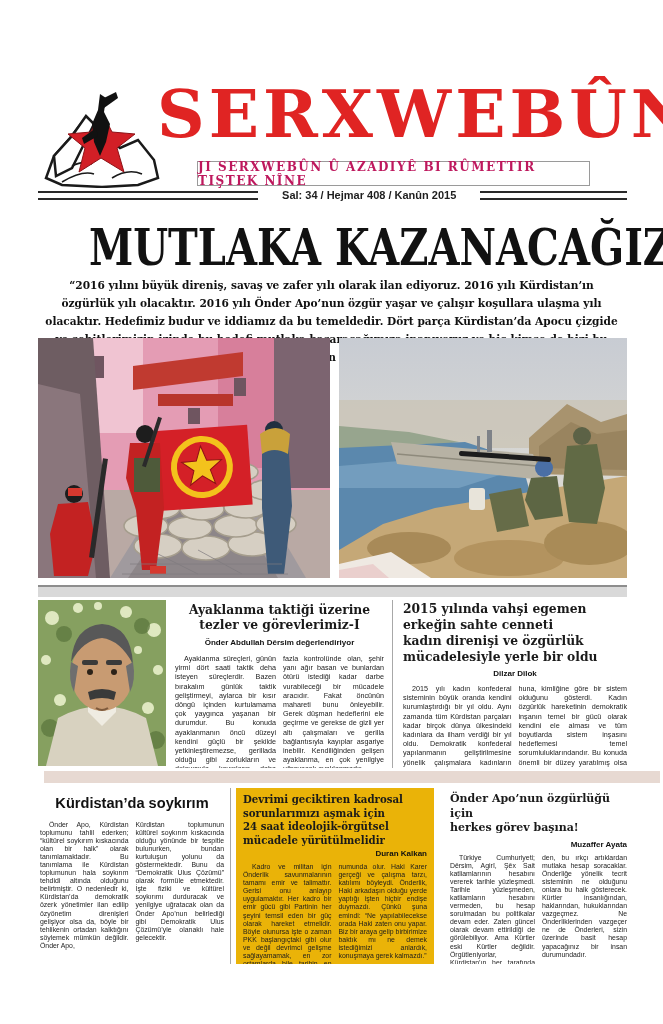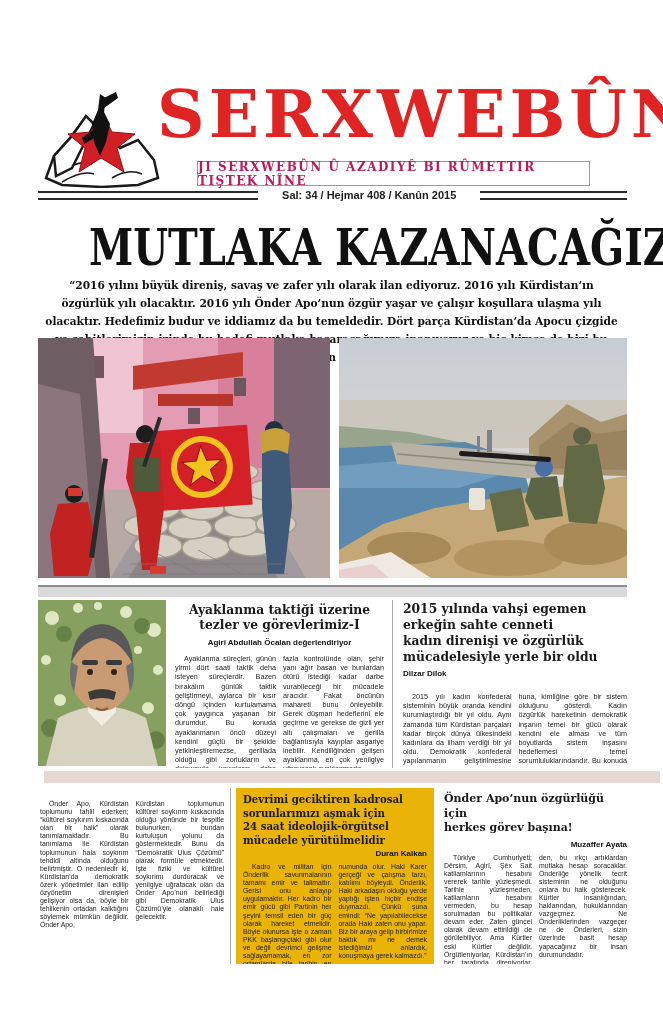--- a/index.html
+++ b/index.html
@@ -35,30 +35,30 @@
   .indent{text-indent:9px;}
   
   #mid-section{position:absolute;left:38px;top:600px;width:589px;height:168px;display:flex;overflow:hidden;}
   #ocalan-photo{width:128px;height:166px;flex:none;}
   #mid-art-1{width:226px;flex:none;padding:2px 8px 0 9px;box-sizing:border-box;}
   #mid-art-1 h2{margin:0 0 6px 0;text-align:center;font-family:"DejaVu Serif",serif;font-size:12.3px;line-height:15px;}
   #mid-art-1 .byline{text-align:center;margin-bottom:7px;}
   .vdiv{width:1px;background:#a8a8a8;flex:none;}
   #mid-art-2{flex:1;padding:1px 0 0 10px;box-sizing:border-box;}
   #mid-art-2 h2{margin:0 0 4px 0;font-family:"DejaVu Serif",serif;font-size:12.3px;line-height:16px;}
-  #mid-art-2 .byline{text-align:left;margin-bottom:14px;}
+  #mid-art-2 .byline{text-align:center;margin-bottom:6px;}
   #mid-section .bcol{font-size:7.2px;line-height:9.2px;}
   
   #bottom-section{position:absolute;left:38px;top:788px;width:589px;height:176px;display:flex;overflow:hidden;}
   #bot-art-1{width:192px;flex:none;padding:4px 6px 0 2px;box-sizing:border-box;}
   #bot-art-1 h2{margin:2px 0 8px 0;text-align:center;font-family:"Liberation Sans",sans-serif;
         font-size:14.6px;line-height:18.5px;color:#111;}
   #bot-art-2{width:198px;flex:none;background:#eab308;padding:5px 7px 6px 7px;box-sizing:border-box;margin-left:5px;}
   #bot-art-2 h2{margin:0 0 2px 0;font-family:"DejaVu Serif",serif;font-size:10.2px;line-height:13.5px;}
-  #bot-art-3{flex:1;padding:4px 0 0 10px;box-sizing:border-box;}
+  #bot-art-3{flex:1;padding:4px 0 0 16px;box-sizing:border-box;}
   #bot-art-3 h2{margin:0 0 4px 0;font-family:"DejaVu Serif",serif;font-size:11px;line-height:14.5px;}
   #bot-art-2 .byline,#bot-art-3 .byline{text-align:right;margin-bottom:5px;}
   #bottom-section .bcol{font-size:6.9px;line-height:8.1px;}
   h2 span{display:block;}
 </style>
 </head>
 <body>
 
 <div id="page">
 
@@ -222,21 +222,21 @@
       <rect x="44" y="60" width="16" height="5" rx="2" fill="#3a3a3a"></rect>
       <rect x="68" y="60" width="16" height="5" rx="2" fill="#3a3a3a"></rect>
       <circle cx="52" cy="72" r="3" fill="#2c2218"></circle>
         <circle cx="76" cy="72" r="3" fill="#2c2218"></circle>
       <path d="M50,92 Q64,86 78,92 L76,100 Q64,96 52,100 Z" fill="#3a3a3a"></path>
       <path d="M58,108 Q64,112 70,108" stroke="#7e5a3c" stroke-width="2" fill="none"></path>
     </svg>
 
     <article id="mid-art-1">
       <h2>Ayaklanma taktiği üzerine tezler ve görevlerimiz-I</h2>
-      <div class="byline">Agirî Abdullah Öcalan değerlendiriyor</div>
+      <div class="byline">Önder Abdullah Dêrsim değerlendiriyor</div>
       <div class="body-cols">
         <p class="bcol indent">Ayaklanma süreçleri, günün yirmi dört saati taktik deha isteyen süreçlerdir. Bazen bırakalım günlük taktik geliştirmeyi, aylarca bir kısır döngü içinden kurtulamama çok yaygınca yaşanan bir durumdur. Bu konuda ayaklanmanın öncü düzeyi kendini güçlü bir şekilde yetkinleştiremezse, gerillada olduğu gibi zorlukların ve dolayısıyla kayıpların daha fazla olacağı açıktır. Çünkü ayaklanma düşmanın daha</p>
         <p class="bcol">fazla kontrolünde olan, şehir yanı ağır basan ve bunlardan ötürü istediği kadar darbe vurabileceği bir mücadele aracıdır. Fakat öncünün mahareti bunu önleyebilir. Gerek düşman hedeflerini ele geçirme ve gerekse de gizli yer altı çalışmaları ve gerilla bağlantısıyla kayıplar asgariye inebilir. Kendiliğinden gelişen ayaklanma, en çok yenilgiye uğrayacak ayaklanmadır.</p>
       </div>
 
     </article>
 
     <div class="vdiv"></div>
 
     <article id="mid-art-2">
@@ -252,20 +252,21 @@
 
     </article>
   </section>
 
   <div id="pink-band"></div>
 
   <section id="bottom-section">
 
     <article id="bot-art-1">
       <h2>
+        <span>Kürdistan’da soykırım</span>
       </h2>
       <div class="body-cols">
         <p class="bcol indent">Önder Apo, Kürdistan toplumunu tahlil ederken; “kültürel soykırım kıskacında olan bir halk” olarak tanımlamaktadır. Bu tanımlama ile Kürdistan toplumunun hala soykırım tehdidi altında olduğunu belirtmiştir. O nedenledir ki, Kürdistan’da demokratik özerk yönetimler ilan edilip özyönetim direnişleri gelişiyor olsa da, böyle bir tehlikenin ortadan kalktığını söylemek mümkün değildir. Önder Apo,</p>
         <p class="bcol">Kürdistan toplumunun kültürel soykırım kıskacında olduğu yönünde bir tespitle bulunurken, bundan kurtuluşun yolunu da göstermektedir. Bunu da “Demokratik Ulus Çözümü” olarak formüle etmektedir. İşte fiziki ve kültürel soykırımı durduracak ve yenilgiye uğratacak olan da Önder Apo’nun belirlediği gibi Demokratik Ulus Çözümü’yle olanaklı hale gelecektir.</p>
       </div>
 
     </article>
 
     <div class="vdiv"></div>
 

